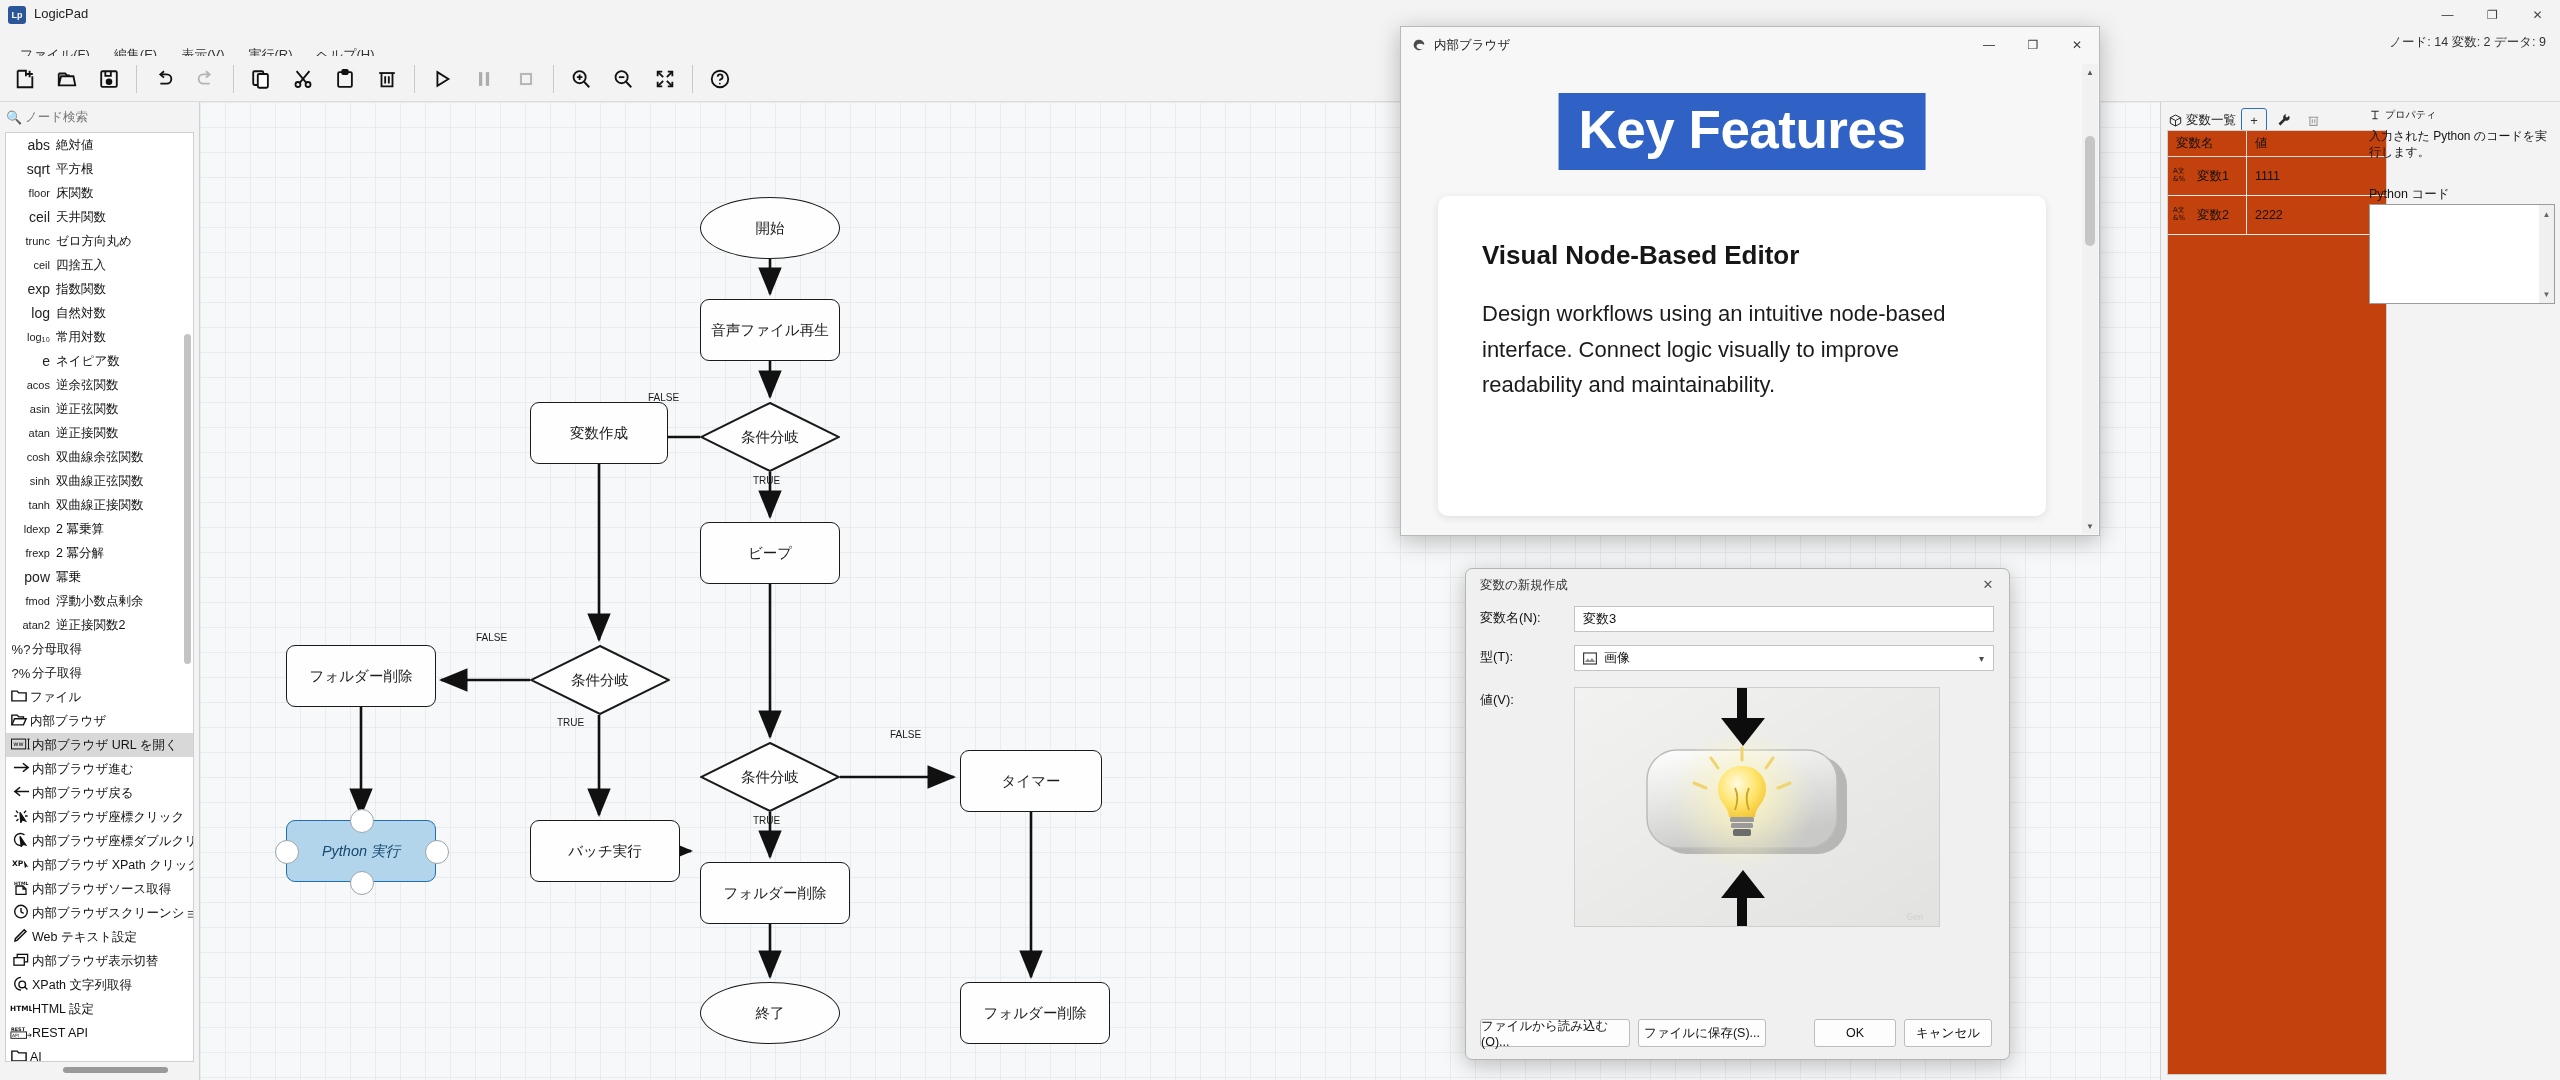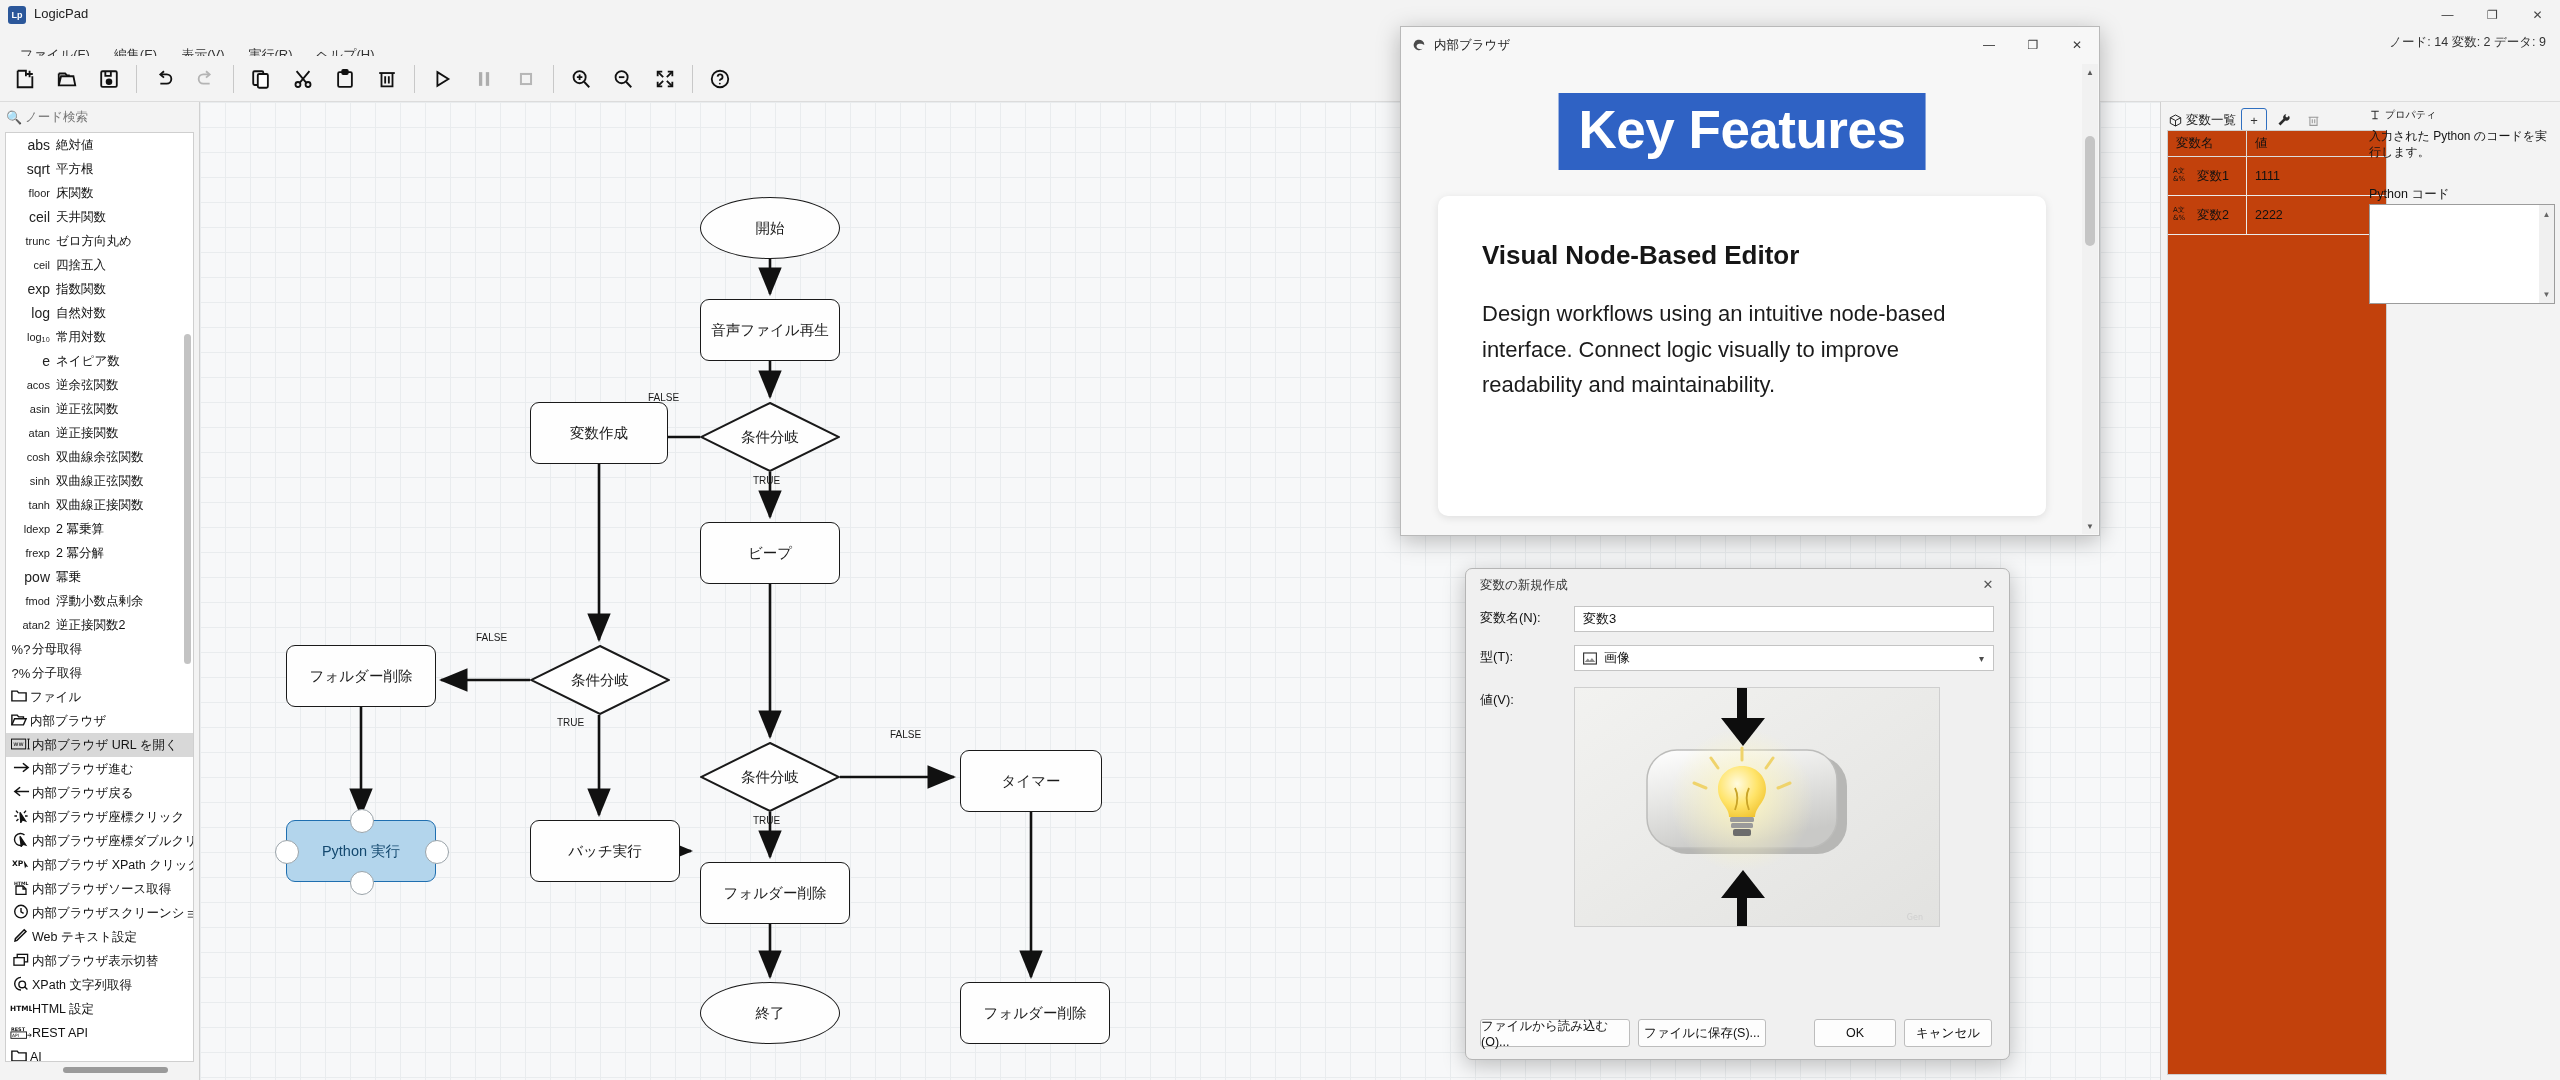--- a/index.html
+++ b/index.html
@@ -51,21 +51,21 @@
 
   
   .canvas{position:absolute;left:200px;top:102px;width:1960px;height:978px;background:#f7f8f9;overflow:hidden;
     background-image:linear-gradient(to right,#e9ecee 1px,transparent 1px),linear-gradient(to bottom,#e9ecee 1px,transparent 1px);
     background-size:25px 25px;}
   .canvas svg{position:absolute;left:0;top:0;}
   .node{position:absolute;box-sizing:border-box;background:#fefefe;border:1.7px solid #1a1a1a;
         display:flex;align-items:center;justify-content:center;font-size:14.5px;color:#1a1a1a;}
   .node.proc{border-radius:9px;}
   .node.term{border-radius:50%;}
-  .node.sel{background:#b3d5ec;border-color:#1f6fb0;color:#14496f;}
+  .node.sel{background:#b3d5ec;border-color:#1f6fb0;color:#14496f;font-style:italic;}
   .diamond{position:absolute;box-sizing:border-box;}
   .diamond .dshape{position:absolute;left:0;top:0;width:100%;height:100%;}
   .diamond .dlbl{position:absolute;left:0;top:0;width:100%;height:100%;display:flex;align-items:center;justify-content:center;font-size:14.5px;color:#1a1a1a;}
   .edgelbl{position:absolute;font-size:10px;color:#1a1a1a;}
   .port{position:absolute;width:22px;height:22px;border-radius:50%;background:#fff;border:1.4px solid #9aa3a9;}
 
   
   .browser{position:absolute;left:1400px;top:26px;width:700px;height:510px;background:#f7f7f7;border:1px solid #b9b9b9;box-shadow:0 5px 22px rgba(0,0,0,.26);box-sizing:border-box;}
   .bw-title{height:36px;display:flex;align-items:center;position:relative;background:#f7f7f7;}
   .bw-ico{margin-left:9px;width:18px;height:18px;color:#3a3a3a;font-size:14px;display:flex;align-items:center;justify-content:center;}

